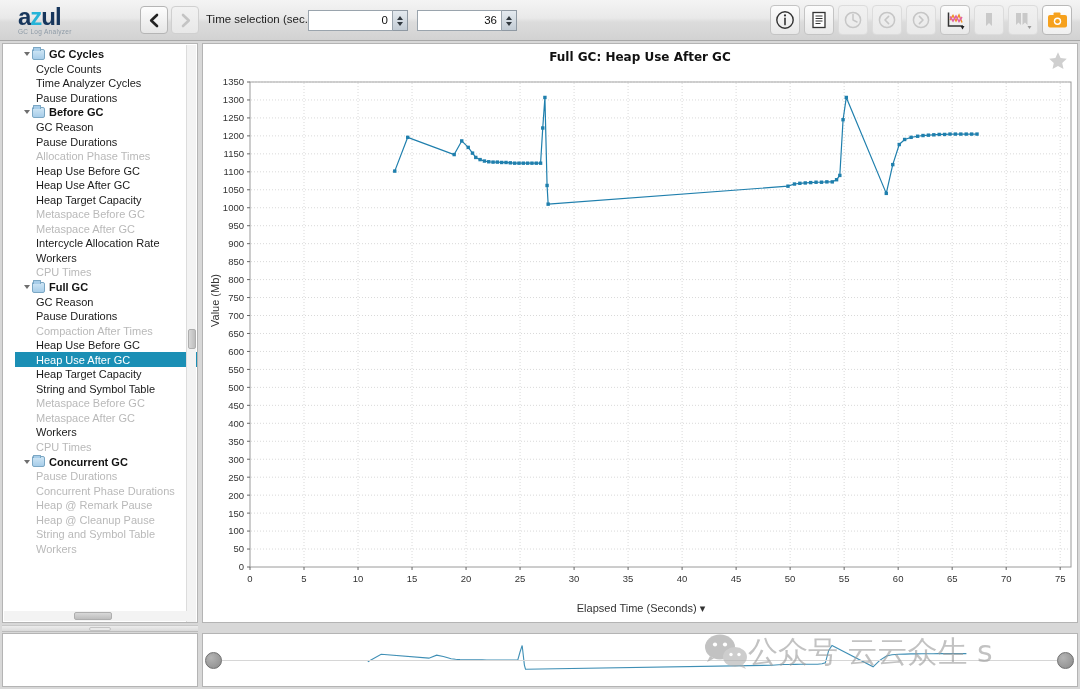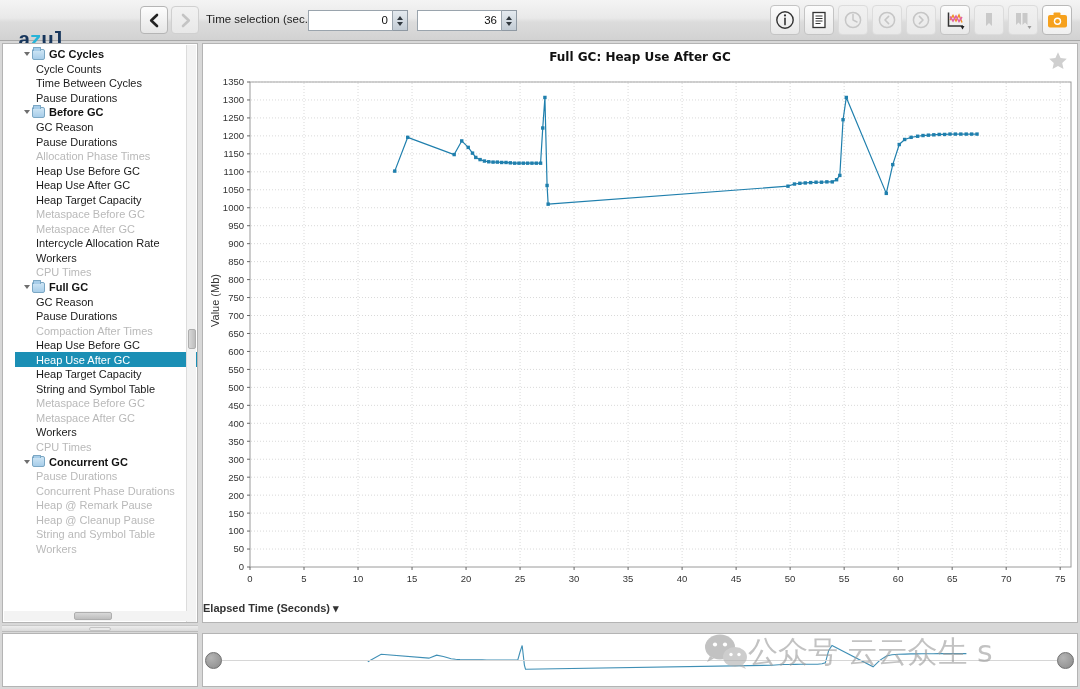--- a/index.html
+++ b/index.html
@@ -13,23 +13,23 @@
   #app { position: relative; width: 1080px; height: 689px; }
 
   
   .toolbar {
     position: absolute; left: 0; top: 0; width: 1080px; height: 41px;
     background: linear-gradient(to bottom, #f4f4f4 0%, #e9e9e9 45%, #dcdcdc 55%, #d2d2d2 100%);
     border-bottom: 1px solid #a8a8a8;
   }
   .logo { position: absolute; left: 18px; top: 4px; width: 82px; height: 34px; }
   .logo-word {
-    font-family: Liberation Mono, monospace;
-    font-size: 21px; font-weight: bold; letter-spacing: -1px;
-    color: #17365c; line-height: 25px; margin-top: 24px;
+    font-family: Liberation Sans, sans-serif;
+    font-size: 24px; font-weight: bold; letter-spacing: -1px;
+    color: #17365c; line-height: 25px;
   }
   .logo-word .z { color: #27b4d8; }
   .logo-sub {
     font-size: 6.5px; color: #8d9aa6; letter-spacing: .3px;
     margin-top: -1px; font-family: "Liberation Sans", sans-serif;
   }
 
   .navbtn {
     position: absolute; top: 6px; width: 28px; height: 28px;
     border: 1px solid #b5b5b5; border-radius: 4px;
@@ -154,22 +154,22 @@
   }
   .star-btn { position: absolute; right: 8px; top: 6px; width: 22px; height: 22px; }
 
   .plot-wrap { position: absolute; left: 0; top: 28px; width: 876px; height: 552px; }
   .ylabel {
     position: absolute; left: 6px; top: 255px;
     transform: rotate(-90deg); transform-origin: left top;
     font-size: 11px; color: #333; white-space: nowrap;
   }
   .xlabel {
-    position: absolute; left: 0; top: 530px; width: 876px; 
-    font-size: 11px; color: #333; font-weight: bold;
+    position: absolute; left: 0; top: 530px; width: 876px; text-align: center;
+    font-size: 11px; color: #333;
   }
 
   .legend {
     position: absolute; left: 0; top: 574px; width: 876px; height: 18px;
     display: flex; align-items: center; justify-content: center; gap: 14px;
     font-size: 11px;
   }
   .legend .item { display: flex; align-items: center; gap: 3px; color: #b8b8b8; }
   .legend .item.on { color: #111; font-weight: bold; }
   .legend .mk {
@@ -323,21 +323,21 @@
           <span class="twisty">
             <b></b>
           </span>
           <span class="folder"></span>
           <span>GC Cycles</span>
         </div>
         <div class="node leaf">
           <span>Cycle Counts</span>
         </div>
         <div class="node leaf">
-          <span>Time Between Cycles</span>
+          <span>Time Analyzer Cycles</span>
         </div>
         <div class="node leaf">
           <span>Pause Durations</span>
         </div>
         <div class="node group">
           <span class="twisty">
             <b></b>
           </span>
           <span class="folder"></span>
           <span>Before GC</span>

